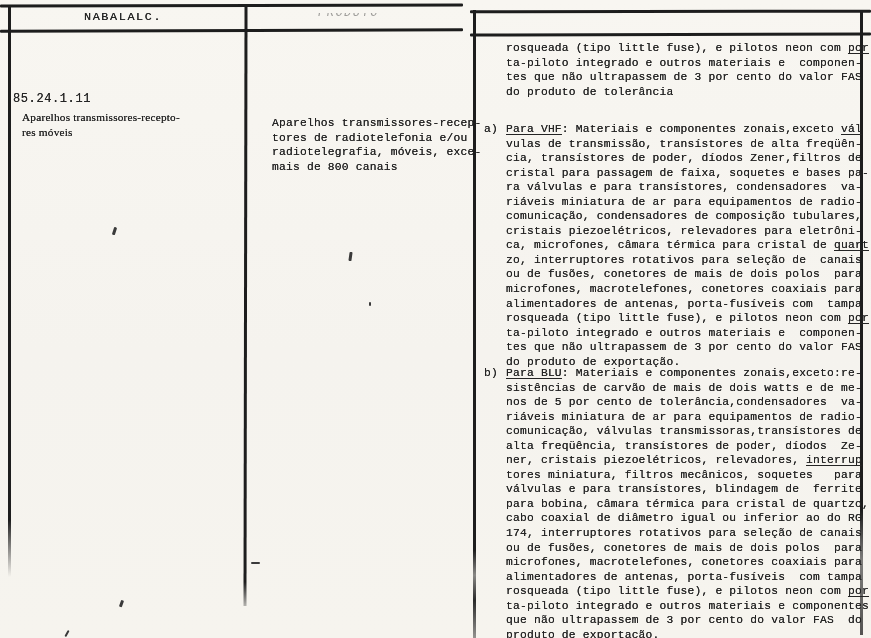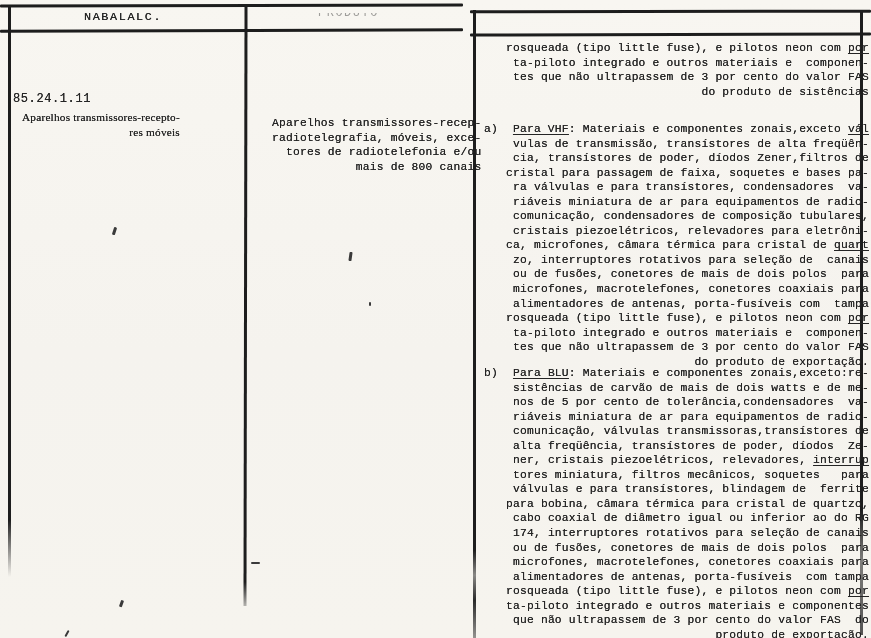--- a/index.html
+++ b/index.html
@@ -14,21 +14,21 @@
     background:linear-gradient(180deg,#f8f6f1 0%,#f5f3ee 55%,#f6f4ee 100%);
   }
   .txt{
     position:absolute;
     font-size:11.3px;
     line-height:14.55px;
     white-space:pre;
     text-shadow:0 0 .55px rgba(25,25,25,.85);
     letter-spacing:.2px;
   }
-  .line{white-space:pre;text-align:right;}
+  .line{white-space:pre;}
   .ul{text-decoration:underline;text-underline-offset:2px;}
   .hline{position:absolute;background:#1d1d1d;border-radius:1px;}
   .vline{position:absolute;background:#1d1d1d;}
   .hdr{
     position:absolute;font-size:11.8px;letter-spacing:1.6px;
     text-shadow:0 0 .6px rgba(25,25,25,.9);white-space:pre;
   }
   .faded-clip{
     position:absolute;height:13px;overflow:hidden;opacity:.42;
     filter:blur(.4px);
@@ -54,30 +54,30 @@
   <div class="hline" style="left:470px;top:10px;width:401px;height:2.5px;transform:rotate(-.1deg);"></div>
   <div class="hline" style="left:0;top:29px;width:463px;height:3px;transform:rotate(-.2deg);"></div>
   <div class="hline" style="left:470px;top:33px;width:401px;height:3px;transform:rotate(-.15deg);"></div>
 
   <div class="vline" style="left:8px;top:5px;width:2.5px;height:572px;background:linear-gradient(#1d1d1d 90%,rgba(29,29,29,0));"></div>
   <div class="vline" style="left:244px;top:6px;width:2.5px;height:600px;background:linear-gradient(#1d1d1d 96%,rgba(29,29,29,.3));transform:rotate(.1deg);"></div>
   <div class="vline" style="left:473px;top:10px;width:2.5px;height:628px;background:linear-gradient(#1d1d1d 86%,rgba(29,29,29,.5) 90%,#2a2a2a 94%,rgba(29,29,29,.45));"></div>
   <div class="vline" style="left:860px;top:10px;width:2.5px;height:625px;background:linear-gradient(#1d1d1d 80%,rgba(29,29,29,.55) 88%,rgba(29,29,29,.75));"></div>
 
   <div class="hdr" style="left:36px;top:10px;padding-left:48px;">NABALALC.</div>
-  <div class="faded-clip" style="left:318px;top:13px;width:110px;">
+  <div class="faded-clip" style="left:318px;top:13px;width:110px;font-style:italic;">
     <div>PRODUTO</div>
   </div>
 
   <div class="txt code" style="left:13px;top:92px;">85.24.1.11</div>
   <div class="txt" style="left:22px;top:110px;font-family:Liberation Serif, serif;"><div class="line">Aparelhos transmissores-recepto-</div><div class="line">res móveis</div></div>
 
-  <div class="txt" style="left:272px;top:116px;"><div class="line">Aparelhos transmissores-recep-</div><div class="line">radiotelegrafia, móveis, exce-</div><div class="line">tores de radiotelefonia e/ou</div><div class="line">mais de 800 canais</div></div>
+  <div class="txt" style="left:272px;top:116px;"><div class="line">Aparelhos transmissores-recep-</div><div class="line">tores de radiotelefonia e/ou</div><div class="line">radiotelegrafia, móveis, exce-</div><div class="line">mais de 800 canais</div></div>
 
-  <div class="txt" style="left:506px;top:41px;"><div class="line">rosqueada (tipo little fuse), e pilotos neon com <span class="ul">por</span></div><div class="line">ta-piloto integrado e outros materiais e  componen-</div><div class="line">tes que não ultrapassem de 3 por cento do valor FAS</div><div class="line">do produto de sistências</div></div>
+  <div class="txt" style="left:506px;top:41px;"><div class="line">rosqueada (tipo little fuse), e pilotos neon com <span class="ul">por</span></div><div class="line">ta-piloto integrado e outros materiais e  componen-</div><div class="line">tes que não ultrapassem de 3 por cento do valor FAS</div><div class="line">do produto de tolerância</div></div>
 
   <div class="txt" style="left:484px;top:122px;">a)</div>
   <div class="txt" style="left:506px;top:122px;"><div class="line"><span class="ul">Para VHF</span>: Materiais e componentes zonais,exceto <span class="ul">vál</span></div><div class="line">vulas de transmissão, transístores de alta freqüên-</div><div class="line">cia, transístores de poder, díodos Zener,filtros de</div><div class="line">cristal para passagem de faixa, soquetes e bases pa-</div><div class="line">ra válvulas e para transístores, condensadores  va-</div><div class="line">riáveis miniatura de ar para equipamentos de radio-</div><div class="line">comunicação, condensadores de composição tubulares,</div><div class="line">cristais piezoelétricos, relevadores para eletrôni-</div><div class="line">ca, microfones, câmara térmica para cristal de <span class="ul">quart</span></div><div class="line">zo, interruptores rotativos para seleção de  canais</div><div class="line">ou de fusões, conetores de mais de dois polos  para</div><div class="line">microfones, macrotelefones, conetores coaxiais para</div><div class="line">alimentadores de antenas, porta-fusíveis com  tampa</div><div class="line">rosqueada (tipo little fuse), e pilotos neon com <span class="ul">por</span></div><div class="line">ta-piloto integrado e outros materiais e  componen-</div><div class="line">tes que não ultrapassem de 3 por cento do valor FAS</div><div class="line">do produto de exportação.</div></div>
 
   <div class="txt" style="left:484px;top:366px;">b)</div>
   <div class="txt" style="left:506px;top:366px;"><div class="line"><span class="ul">Para BLU</span>: Materiais e componentes zonais,exceto:re-</div><div class="line">sistências de carvão de mais de dois watts e de me-</div><div class="line">nos de 5 por cento de tolerância,condensadores  va-</div><div class="line">riáveis miniatura de ar para equipamentos de radio-</div><div class="line">comunicação, válvulas transmissoras,transístores de</div><div class="line">alta freqüência, transístores de poder, díodos  Ze-</div><div class="line">ner, cristais piezoelétricos, relevadores, <span class="ul">interrup</span></div><div class="line">tores miniatura, filtros mecânicos, soquetes   para</div><div class="line">válvulas e para transístores, blindagem de  ferrite</div><div class="line">para bobina, câmara térmica para cristal de quartzo,</div><div class="line">cabo coaxial de diâmetro igual ou inferior ao do RG</div><div class="line">174, interruptores rotativos para seleção de canais</div><div class="line">ou de fusões, conetores de mais de dois polos  para</div><div class="line">microfones, macrotelefones, conetores coaxiais para</div><div class="line">alimentadores de antenas, porta-fusíveis  com tampa</div><div class="line">rosqueada (tipo little fuse), e pilotos neon com <span class="ul">por</span></div><div class="line">ta-piloto integrado e outros materiais e componentes</div><div class="line">que não ultrapassem de 3 por cento do valor FAS  do</div><div class="line">produto de exportação.</div></div>
 
   <div class="artifact" style="left:113px;top:227px;width:2.5px;height:8px;transform:rotate(18deg);"></div>
   <div class="artifact" style="left:349px;top:252px;width:3px;height:9px;transform:rotate(8deg);"></div>
   <div class="artifact" style="left:369px;top:302px;width:2px;height:4px;"></div>

